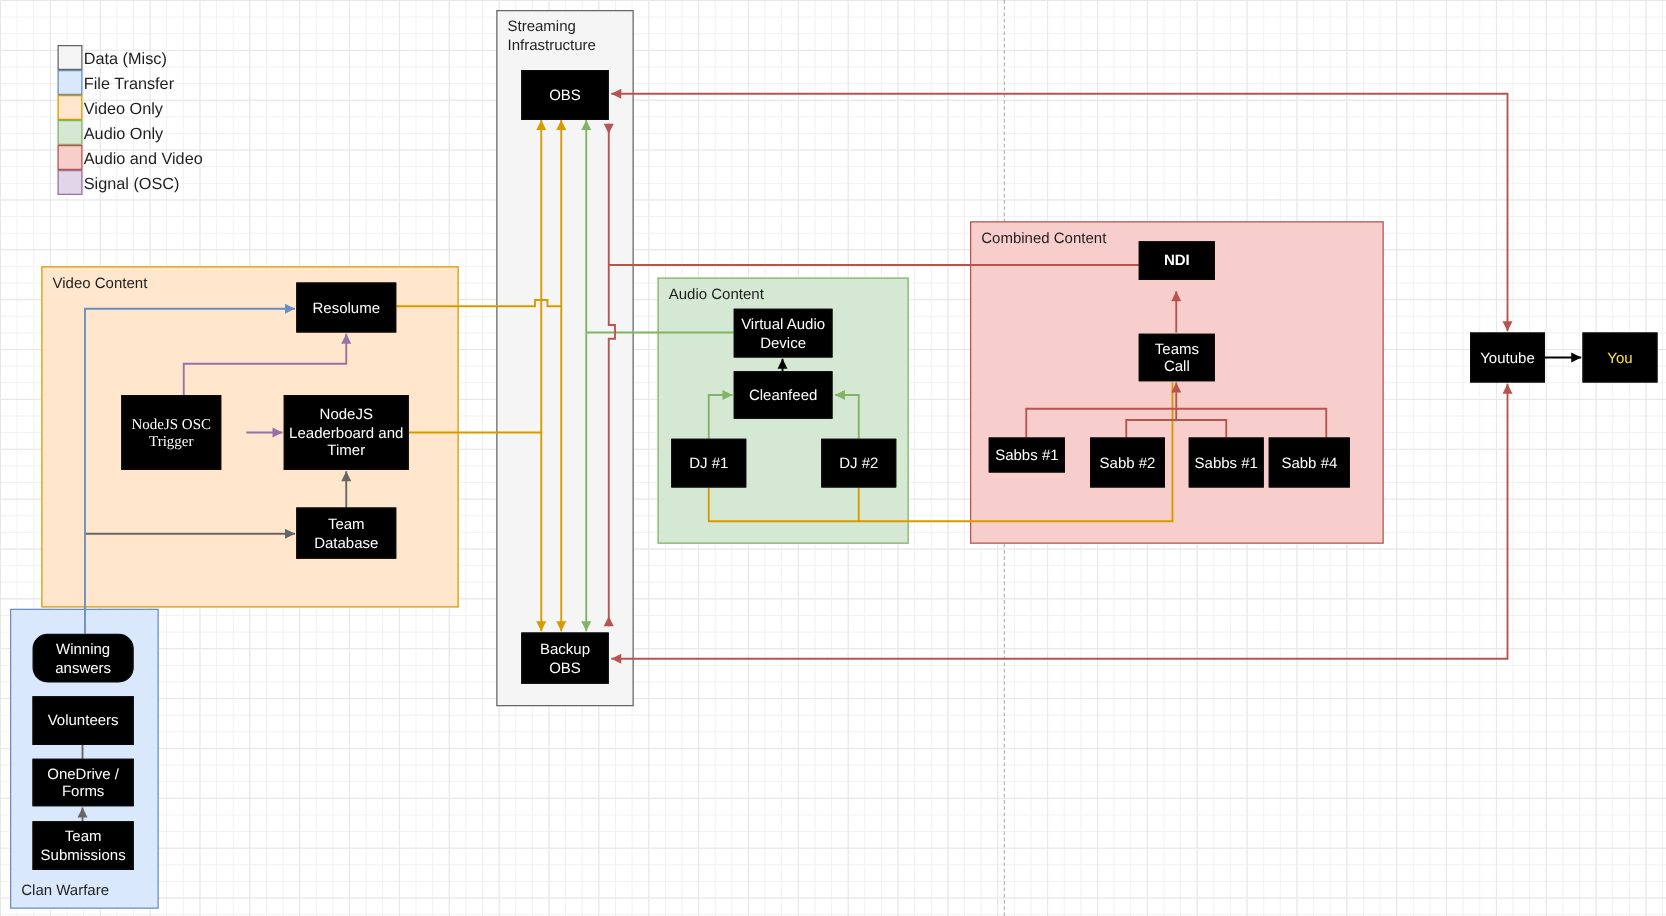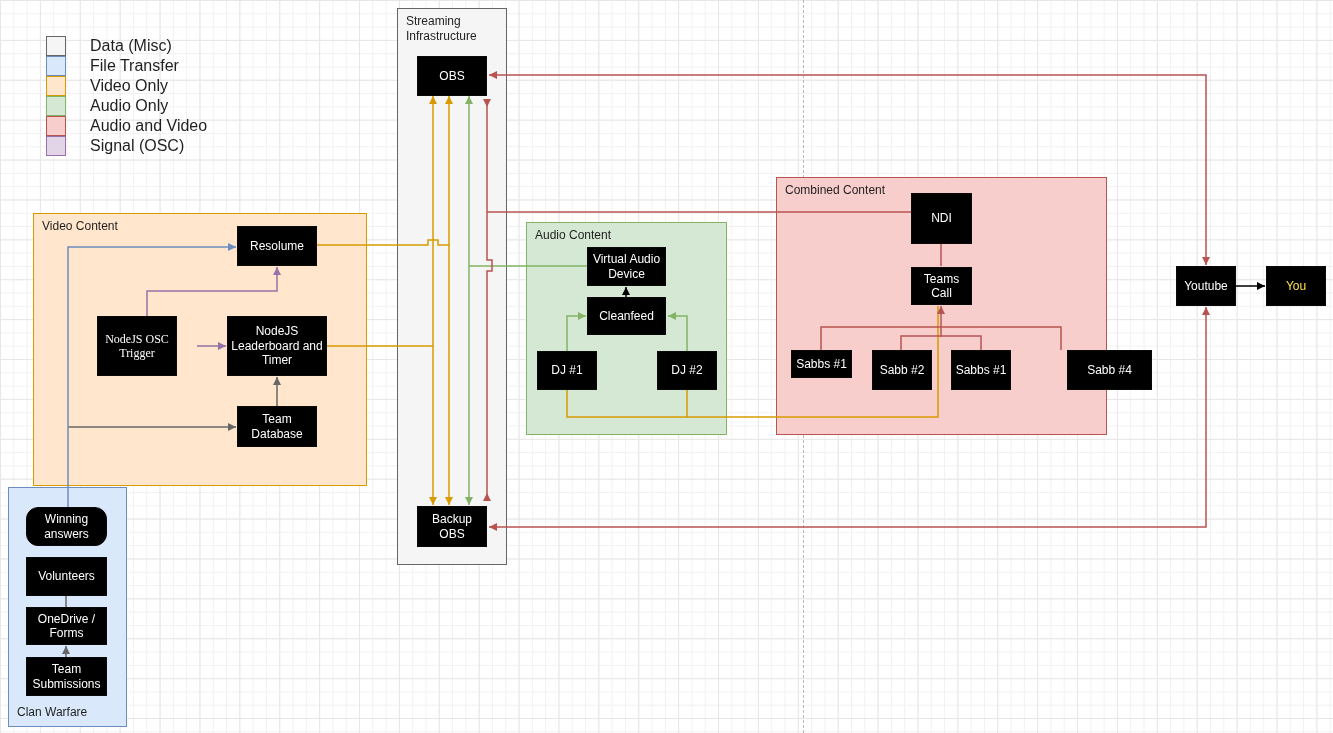--- a/index.html
+++ b/index.html
@@ -19,21 +19,21 @@
   .container-label{position:absolute;left:8px;top:5px;right:8px;line-height:1.25;}
   .container-label.bottom{top:auto;bottom:6px;}
   .node{
     position:absolute;box-sizing:border-box;background:#000;border:1px solid #0a0a0a;
     color:#fff;font-size:12px;line-height:1.2;display:flex;align-items:center;justify-content:center;
     text-align:center;padding:2px 3px;
   }
   .legend{position:absolute;}
   .legend-row{display:flex;align-items:center;height:20px;}
   .swatch{width:20px;height:20px;box-sizing:border-box;border:1px solid;flex:none;}
-  .legend-label{margin-left:24px;font-size:16px;color:#1f1f1f;white-space:nowrap;}
+  .legend-label{margin-left:1px;font-size:13px;color:#1f1f1f;white-space:nowrap;}
   svg.edges{position:absolute;left:0;top:0;pointer-events:none;}
 </style>
 </head>
 <body>
 
 <div class="stage">
   <div class="divider" style="left: 803px;"></div>
   <div>
       <div class="container-box" style="left: 33px; top: 192px; width: 334px; height: 273px; background: rgb(255, 230, 204); border-color: rgb(215, 155, 0); margin-top: 21px;">
         <div class="container-label">Video Content</div>
@@ -109,26 +109,26 @@
       <div class="node" style="left: 417px; top: 56px; width: 70px; height: 40px;">OBS</div>
       <div class="node" style="left: 417px; top: 506px; width: 70px; height: 41px;">Backup OBS</div>
       <div class="node" style="left: 237px; top: 226px; width: 80px; height: 40px;">Resolume</div>
       <div class="node" style="left: 97px; top: 316px; width: 80px; height: 60px; font-family: Liberation Serif, serif;">NodeJS OSC Trigger</div>
       <div class="node" style="left: 227px; top: 316px; width: 100px; height: 60px;">NodeJS Leaderboard and Timer</div>
       <div class="node" style="left: 237px; top: 406px; width: 80px; height: 41px;">Team Database</div>
       <div class="node" style="left: 587px; top: 247px; width: 79px; height: 39px;">Virtual Audio Device</div>
       <div class="node" style="left: 587px; top: 297px; width: 79px; height: 38px;">Cleanfeed</div>
       <div class="node" style="left: 537px; top: 351px; width: 60px; height: 39px;">DJ #1</div>
       <div class="node" style="left: 657px; top: 351px; width: 60px; height: 39px;">DJ #2</div>
-      <div class="node" style="left: 911px; top: 193px; width: 61px; height: 51px;">NDI</div>
+      <div class="node" style="left: 911px; top: 193px; width: 61px; height: 31px; font-weight: bold;">NDI</div>
       <div class="node" style="left: 911px; top: 267px; width: 61px; height: 38px;">Teams Call</div>
       <div class="node" style="left: 791px; top: 350px; width: 61px; height: 28px;">Sabbs #1</div>
       <div class="node" style="left: 872px; top: 350px; width: 60px; height: 40px;">Sabb #2</div>
       <div class="node" style="left: 951px; top: 350px; width: 60px; height: 40px;">Sabbs #1</div>
-      <div class="node" style="left: 1067px; top: 350px; width: 85px; height: 40px;">Sabb #4</div>
+      <div class="node" style="left: 1015px; top: 350px; width: 65px; height: 40px;">Sabb #4</div>
       <div class="node" style="left: 1176px; top: 266px; width: 60px; height: 40px;">Youtube</div>
       <div class="node" style="left: 1266px; top: 266px; width: 60px; height: 40px; color: #fde047;">You</div>
       <div class="node" style="left: 26px; top: 507px; width: 81px; height: 39px; border-radius: 12px;">Winning answers</div>
       <div class="node" style="left: 26px; top: 557px; width: 81px; height: 39px;">Volunteers</div>
       <div class="node" style="left: 26px; top: 607px; width: 81px; height: 38px;">OneDrive / Forms</div>
       <div class="node" style="left: 26px; top: 657px; width: 81px; height: 39px;">Team Submissions</div>
     </div>
   <div class="legend" style="left: 46px; top: 36px;">
       <div class="legend-row">
         <div class="swatch" style="background: rgb(245, 245, 245); border-color: rgb(102, 102, 102);"></div>

